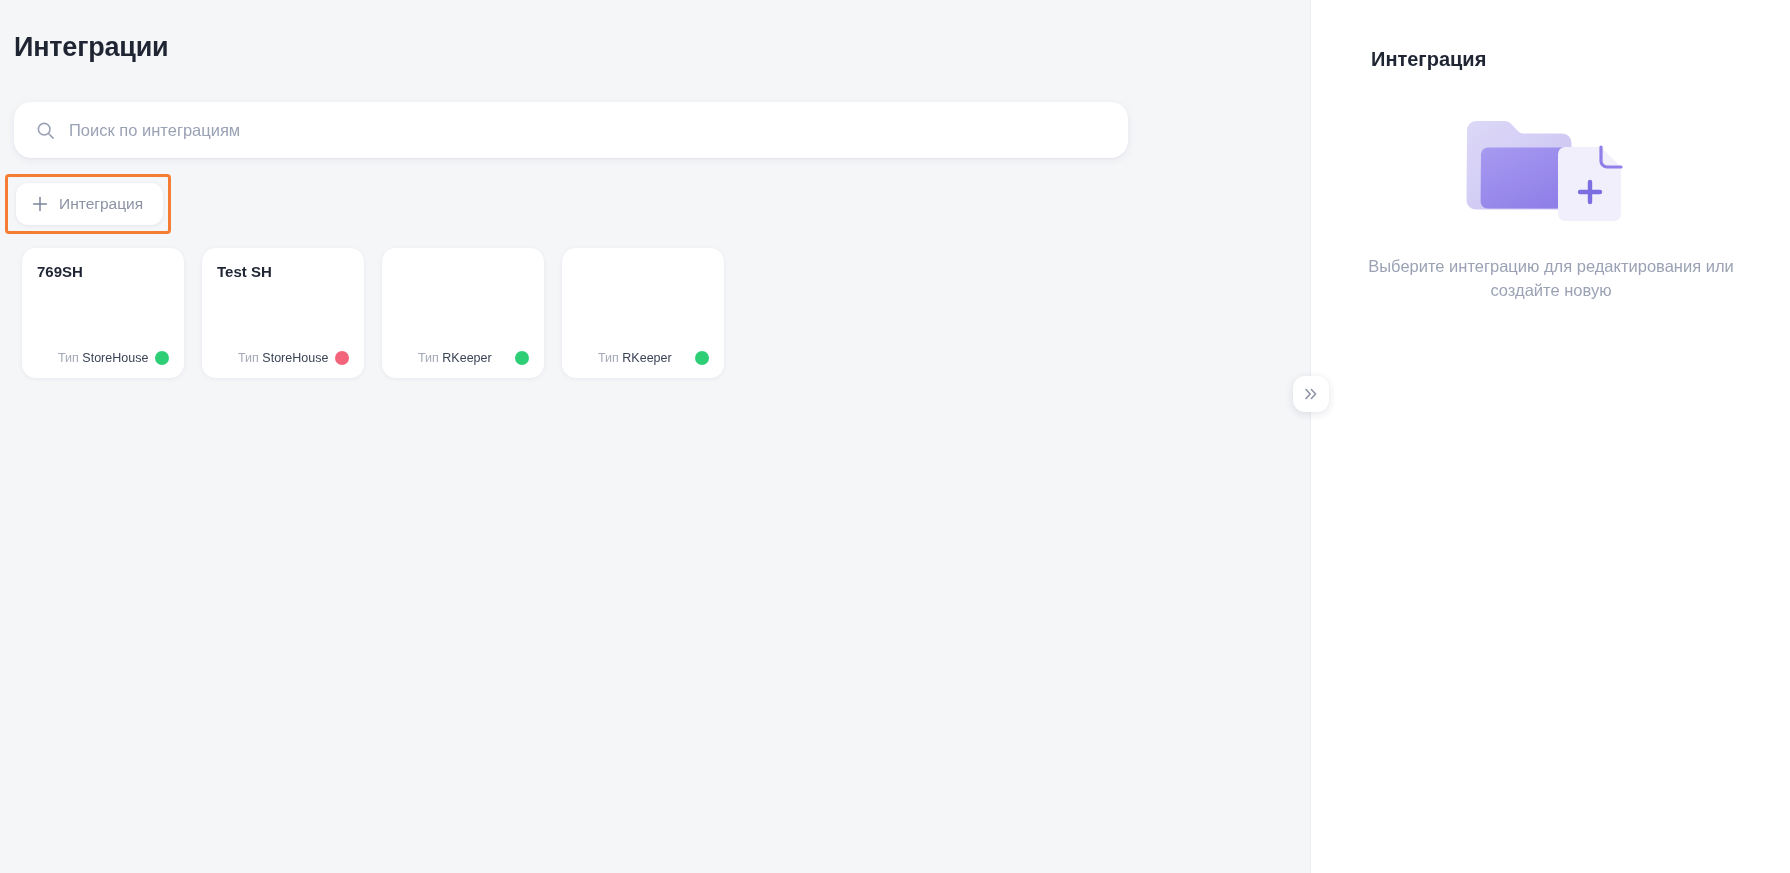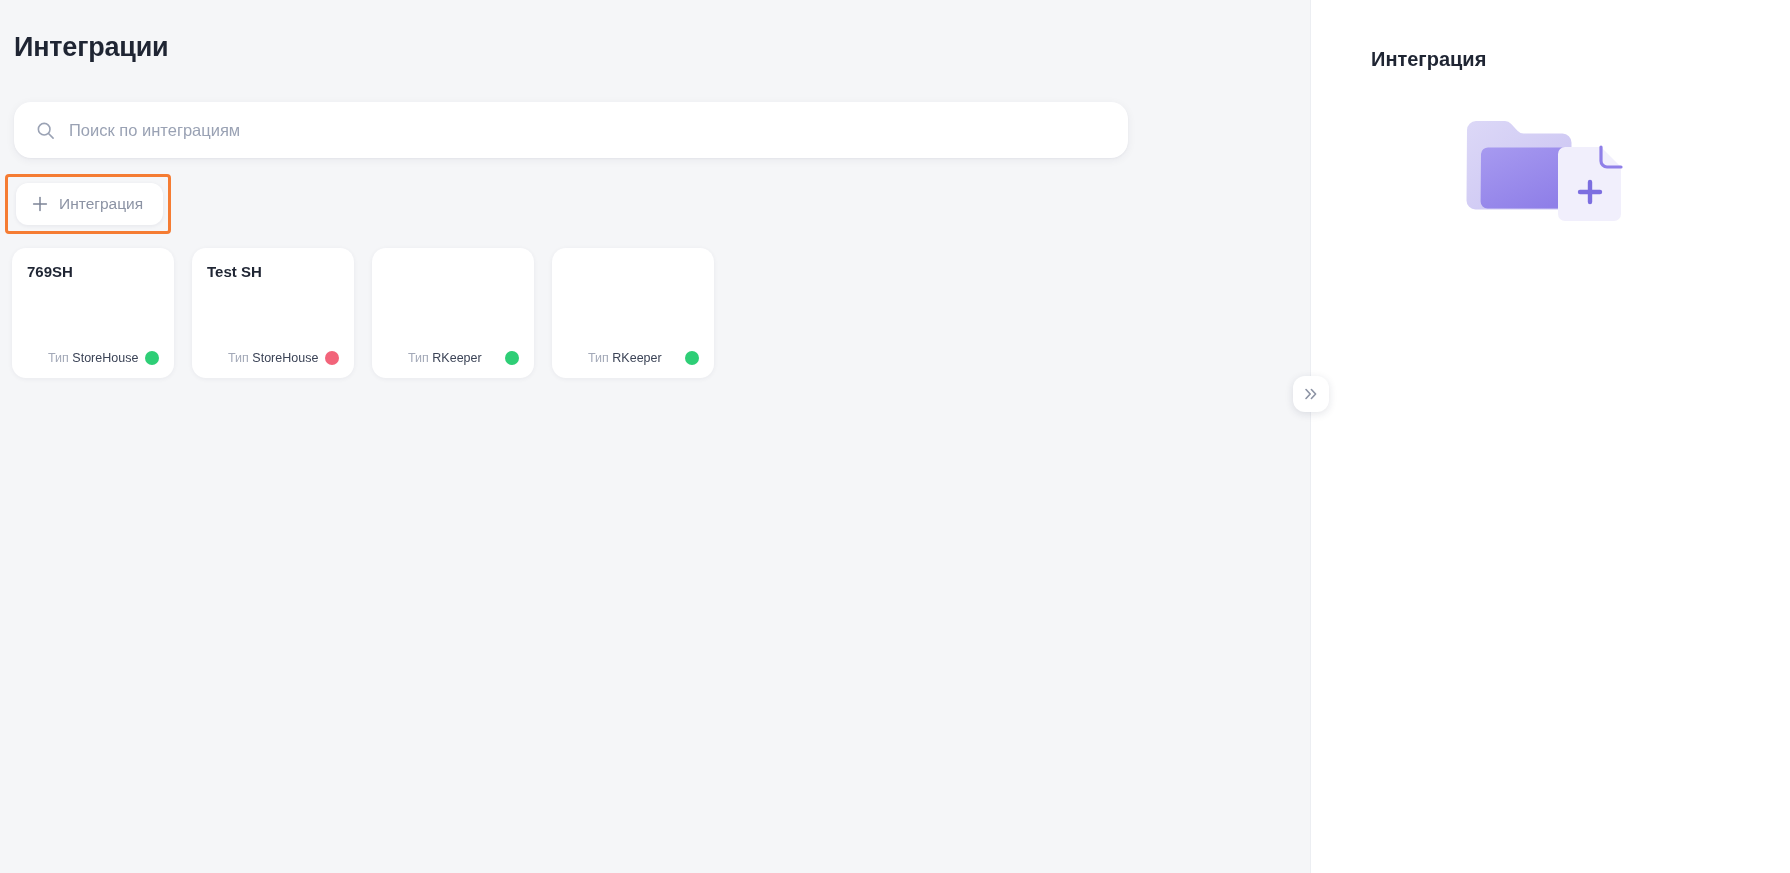--- a/index.html
+++ b/index.html
@@ -122,21 +122,21 @@
 
   .add-button-label {
     font-size: 15.5px;
     color: #8c93a4;
     white-space: nowrap;
   }
 
   
   .cards {
     position: absolute;
-    left: 12px;
+    left: 22px;
     top: 248px;
     display: flex;
     gap: 18px;
   }
 
   .card {
     width: 162px;
     height: 130px;
     background: #ffffff;
     border-radius: 14px;
@@ -369,16 +369,17 @@
                    a7 7 0 0 1 7 -7 z" fill="#f1effc"></path>
           <path d="M140 43 v14 a6 6 0 0 0 6 6 h14" fill="none" stroke="#8f7fe8" stroke-width="3.2" stroke-linecap="round" stroke-linejoin="round"></path>
 
           <g stroke="#7c6ee0" stroke-width="4.4" stroke-linecap="round">
             <line x1="119" y1="88" x2="139" y2="88"></line>
             <line x1="129" y1="78" x2="129" y2="98"></line>
           </g>
         </svg>
       </span>
 
+      <p class="empty-text">Выберите интеграцию для редактирования или создайте новую</p>
     </div>
 
   </div>
 </div>
 
 </body></html>

